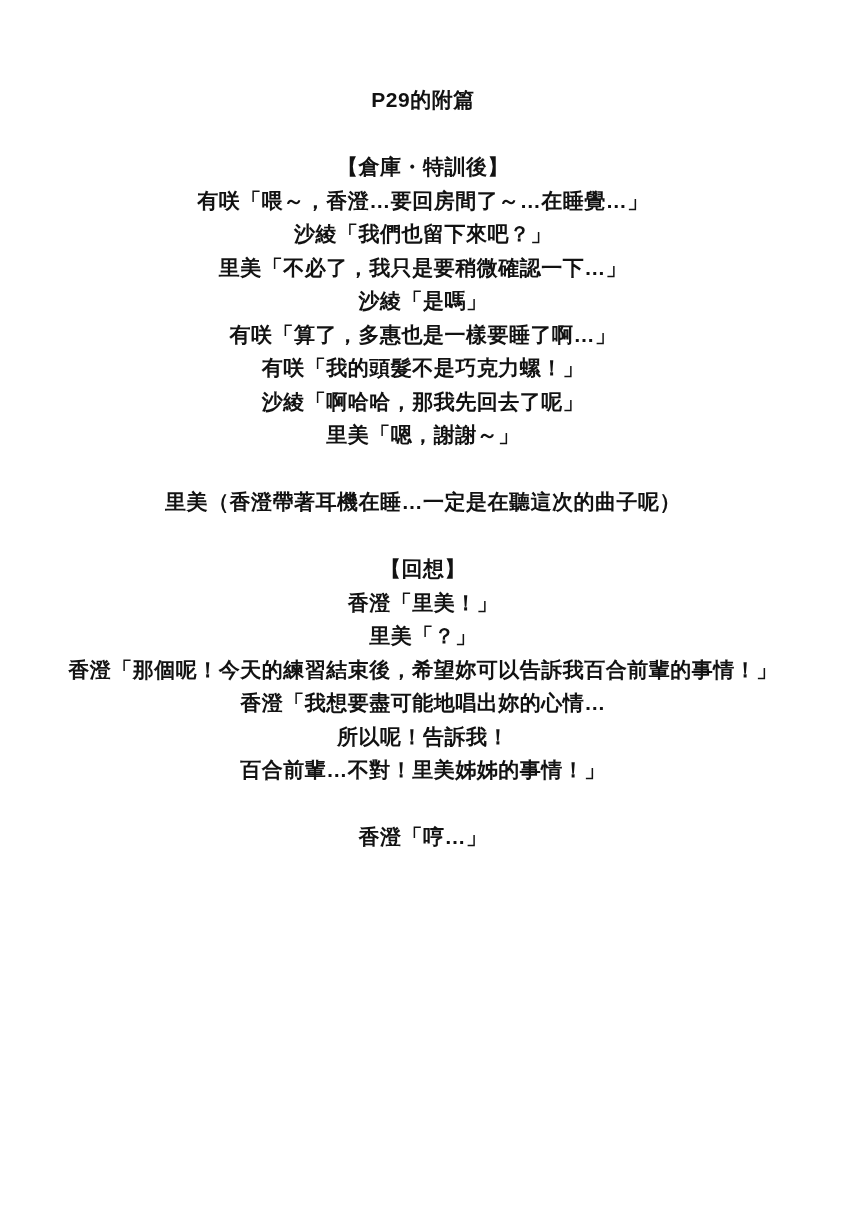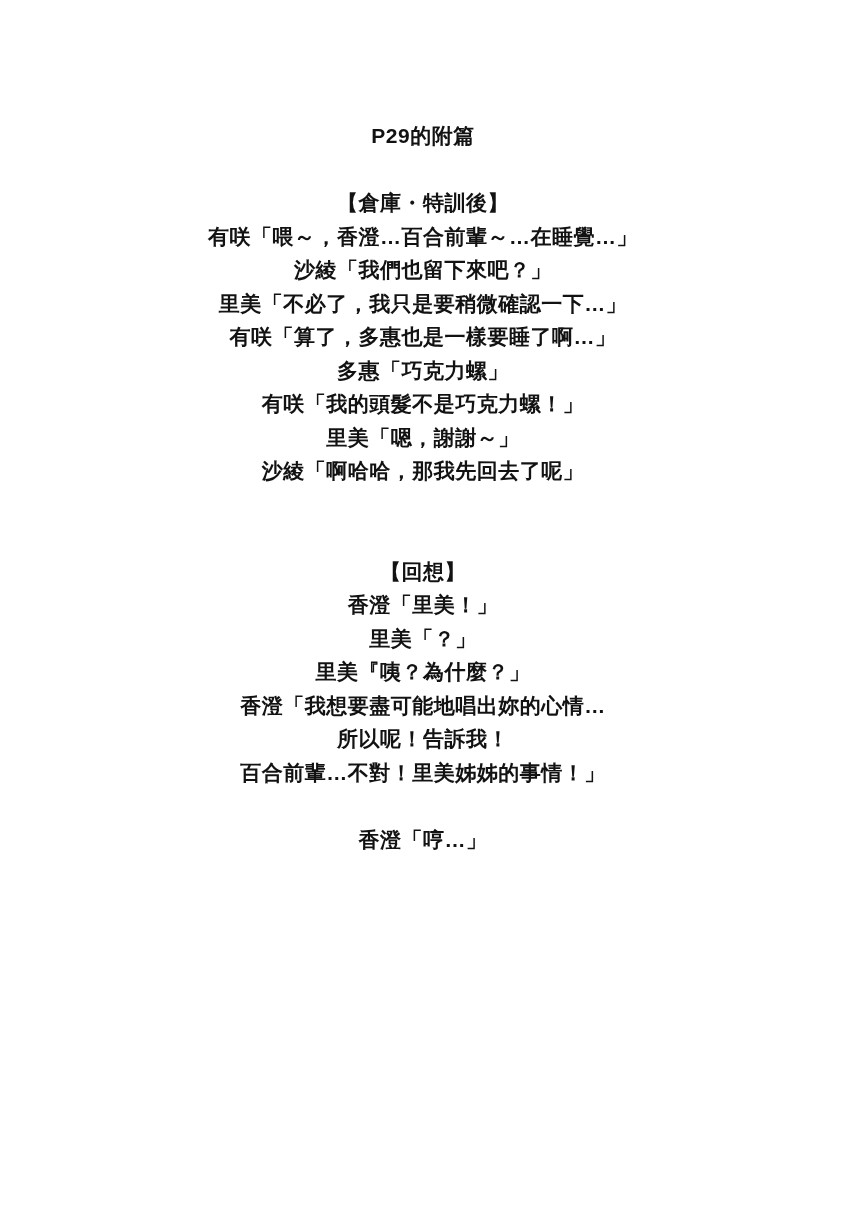--- a/index.html
+++ b/index.html
@@ -6,21 +6,21 @@
     margin: 0;
     padding: 0;
     background: #ffffff;
   }
   .page {
     position: relative;
     width: 846px;
     height: 1214px;
     background: #ffffff;
     box-sizing: border-box;
-    padding-top: 119px;
+    padding-top: 83px;
     overflow: hidden;
     font-family: "Liberation Sans", "DejaVu Sans", sans-serif;
     color: #121212;
   }
   .line {
     height: 33.5px;
     line-height: 33.5px;
     font-size: 21px;
     font-weight: 600;
     text-align: center;
@@ -29,32 +29,33 @@
   }
   .line.blank {  }
 </style>
 </head>
 <body>
 
 <div class="page">
   <div class="line">P29的附篇</div>
   <div class="line blank"></div>
   <div class="line">【倉庫・特訓後】</div>
-  <div class="line">有咲「喂～，香澄…百合前輩～…在睡覺…」</div>
+  <div class="line">有咲「喂～，香澄…要回房間了～…在睡覺…」</div>
   <div class="line">沙綾「我們也留下來吧？」</div>
   <div class="line">里美「不必了，我只是要稍微確認一下…」</div>
+  <div class="line">沙綾「是嗎」</div>
   <div class="line">有咲「算了，多惠也是一樣要睡了啊…」</div>
-  <div class="line">多惠「巧克力螺」</div>
   <div class="line">有咲「我的頭髮不是巧克力螺！」</div>
+  <div class="line">沙綾「啊哈哈，那我先回去了呢」</div>
   <div class="line">里美「嗯，謝謝～」</div>
-  <div class="line">沙綾「啊哈哈，那我先回去了呢」</div>
   <div class="line blank"></div>
+  <div class="line">里美（香澄帶著耳機在睡…一定是在聽這次的曲子呢）</div>
   <div class="line blank"></div>
   <div class="line">【回想】</div>
   <div class="line">香澄「里美！」</div>
   <div class="line">里美「？」</div>
-  <div class="line">里美『咦？為什麼？」</div>
+  <div class="line">香澄「那個呢！今天的練習結束後，希望妳可以告訴我百合前輩的事情！」</div>
   <div class="line">香澄「我想要盡可能地唱出妳的心情…</div>
   <div class="line">所以呢！告訴我！</div>
   <div class="line">百合前輩…不對！里美姊姊的事情！」</div>
   <div class="line blank"></div>
   <div class="line">香澄「哼…」</div>
 </div>
 
 </body></html>

